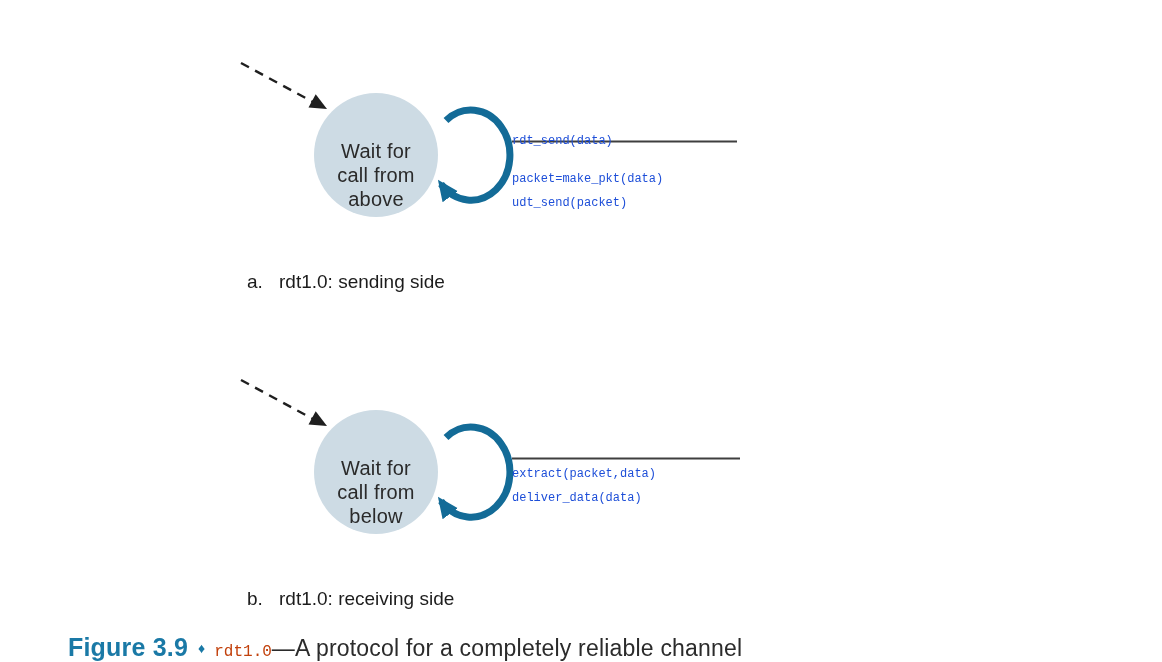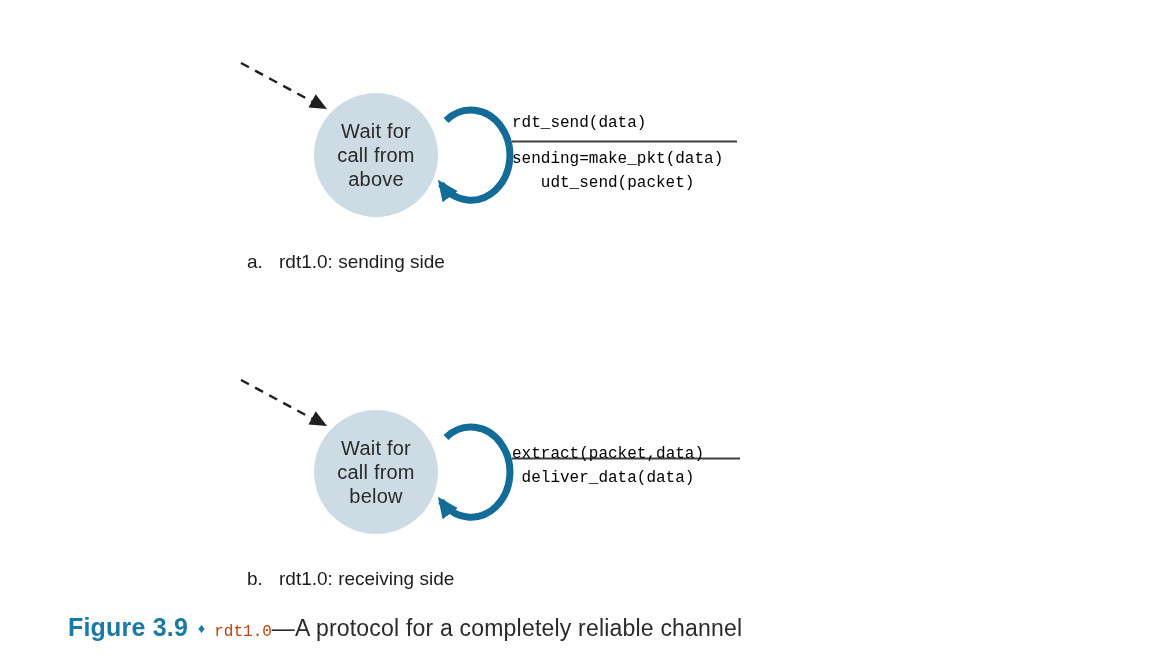--- a/index.html
+++ b/index.html
@@ -8,38 +8,37 @@
     width: 1162px;
     height: 662px;
     background: #ffffff;
     overflow: hidden;
     font-family: "Liberation Sans", sans-serif;
   }
   .shapes {
     position: absolute;
     left: 0; top: 0;
   }
-  .abs { position: absolute; }
+  .abs { position: absolute; margin-top: 20px; }
 
   .state-label {
     width: 128px;
     text-align: center;
     font-size: 20px;
     line-height: 24px;
     color: #2a2a2a;
     letter-spacing: 0.2px;
   }
   .state-line { display: block; }
 
   .event-label, .action-line {
     font-family: "Liberation Mono", monospace;
-    font-size: 16px;
-    color: #000000;
+    font-size: 12px;
+    color: #1d4ed8;
     white-space: pre;
-    text-align: center;
   }
   .action-block { line-height: 23.5px; }
 
   .sub-caption {
     font-size: 19px;
     font-weight: normal;
     color: #1c1c1c;
     white-space: nowrap;
   }
   .sub-caption .letter { display: inline-block; width: 32px; }
@@ -98,21 +97,21 @@
     <line x1="512" y1="458.5" x2="740" y2="458.5" stroke="#3f3f3f" stroke-width="2"></line>
   </svg>
 
   <div class="abs state-label" style="left:312px; top:119px;">
     <span class="state-line">Wait for</span>
     <span class="state-line">call from</span>
     <span class="state-line">above</span>
   </div>
   <div class="abs event-label" style="left:512px; top:114px;">rdt_send(data)</div>
   <div class="abs action-block" style="left:512px; top:148px;">
-    <div class="action-line">sending=make_pkt(data)</div>
+    <div class="action-line">packet=make_pkt(data)</div>
     <div class="action-line">udt_send(packet)</div>
   </div>
   <div class="abs sub-caption" style="left:247px; top:251px;">
     <span class="letter">a.</span><span>rdt1.0: sending side</span>
   </div>
 
   <div class="abs state-label" style="left:312px; top:436px;">
     <span class="state-line">Wait for</span>
     <span class="state-line">call from</span>
     <span class="state-line">below</span>

